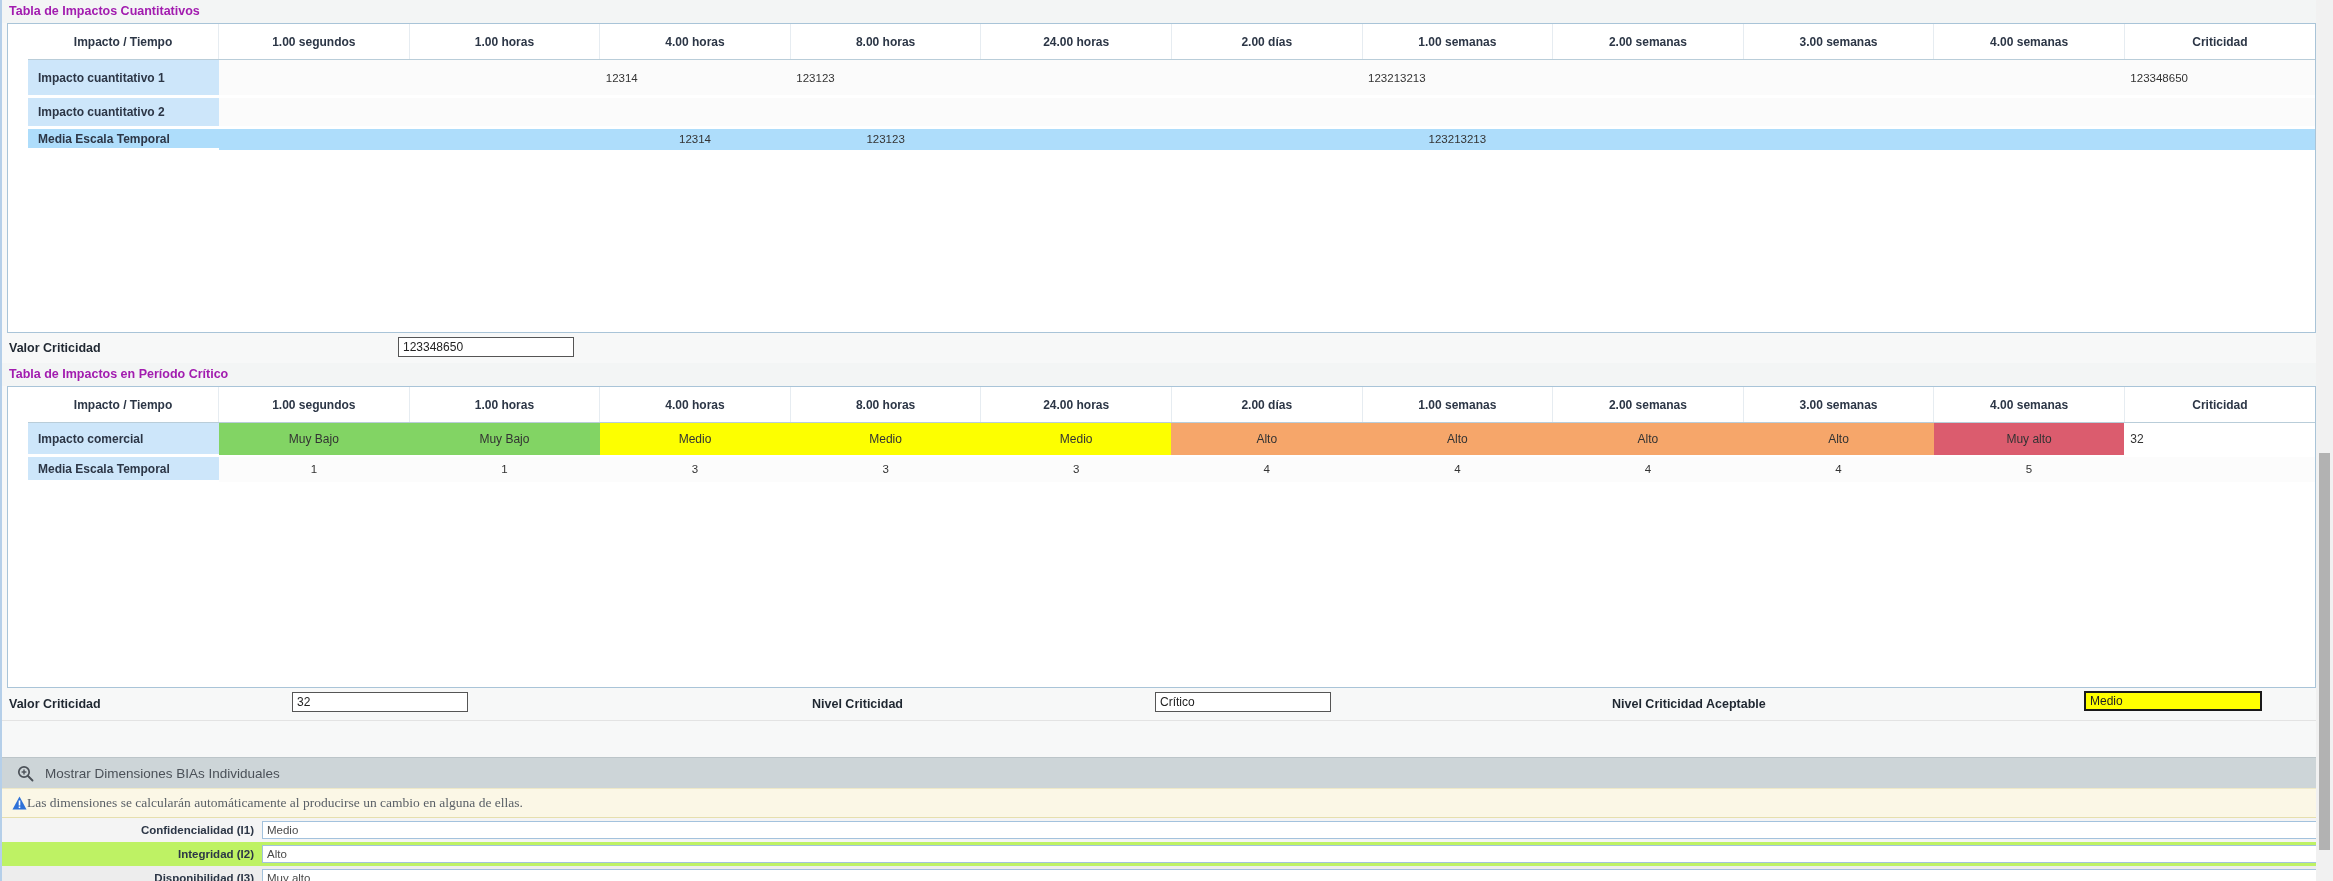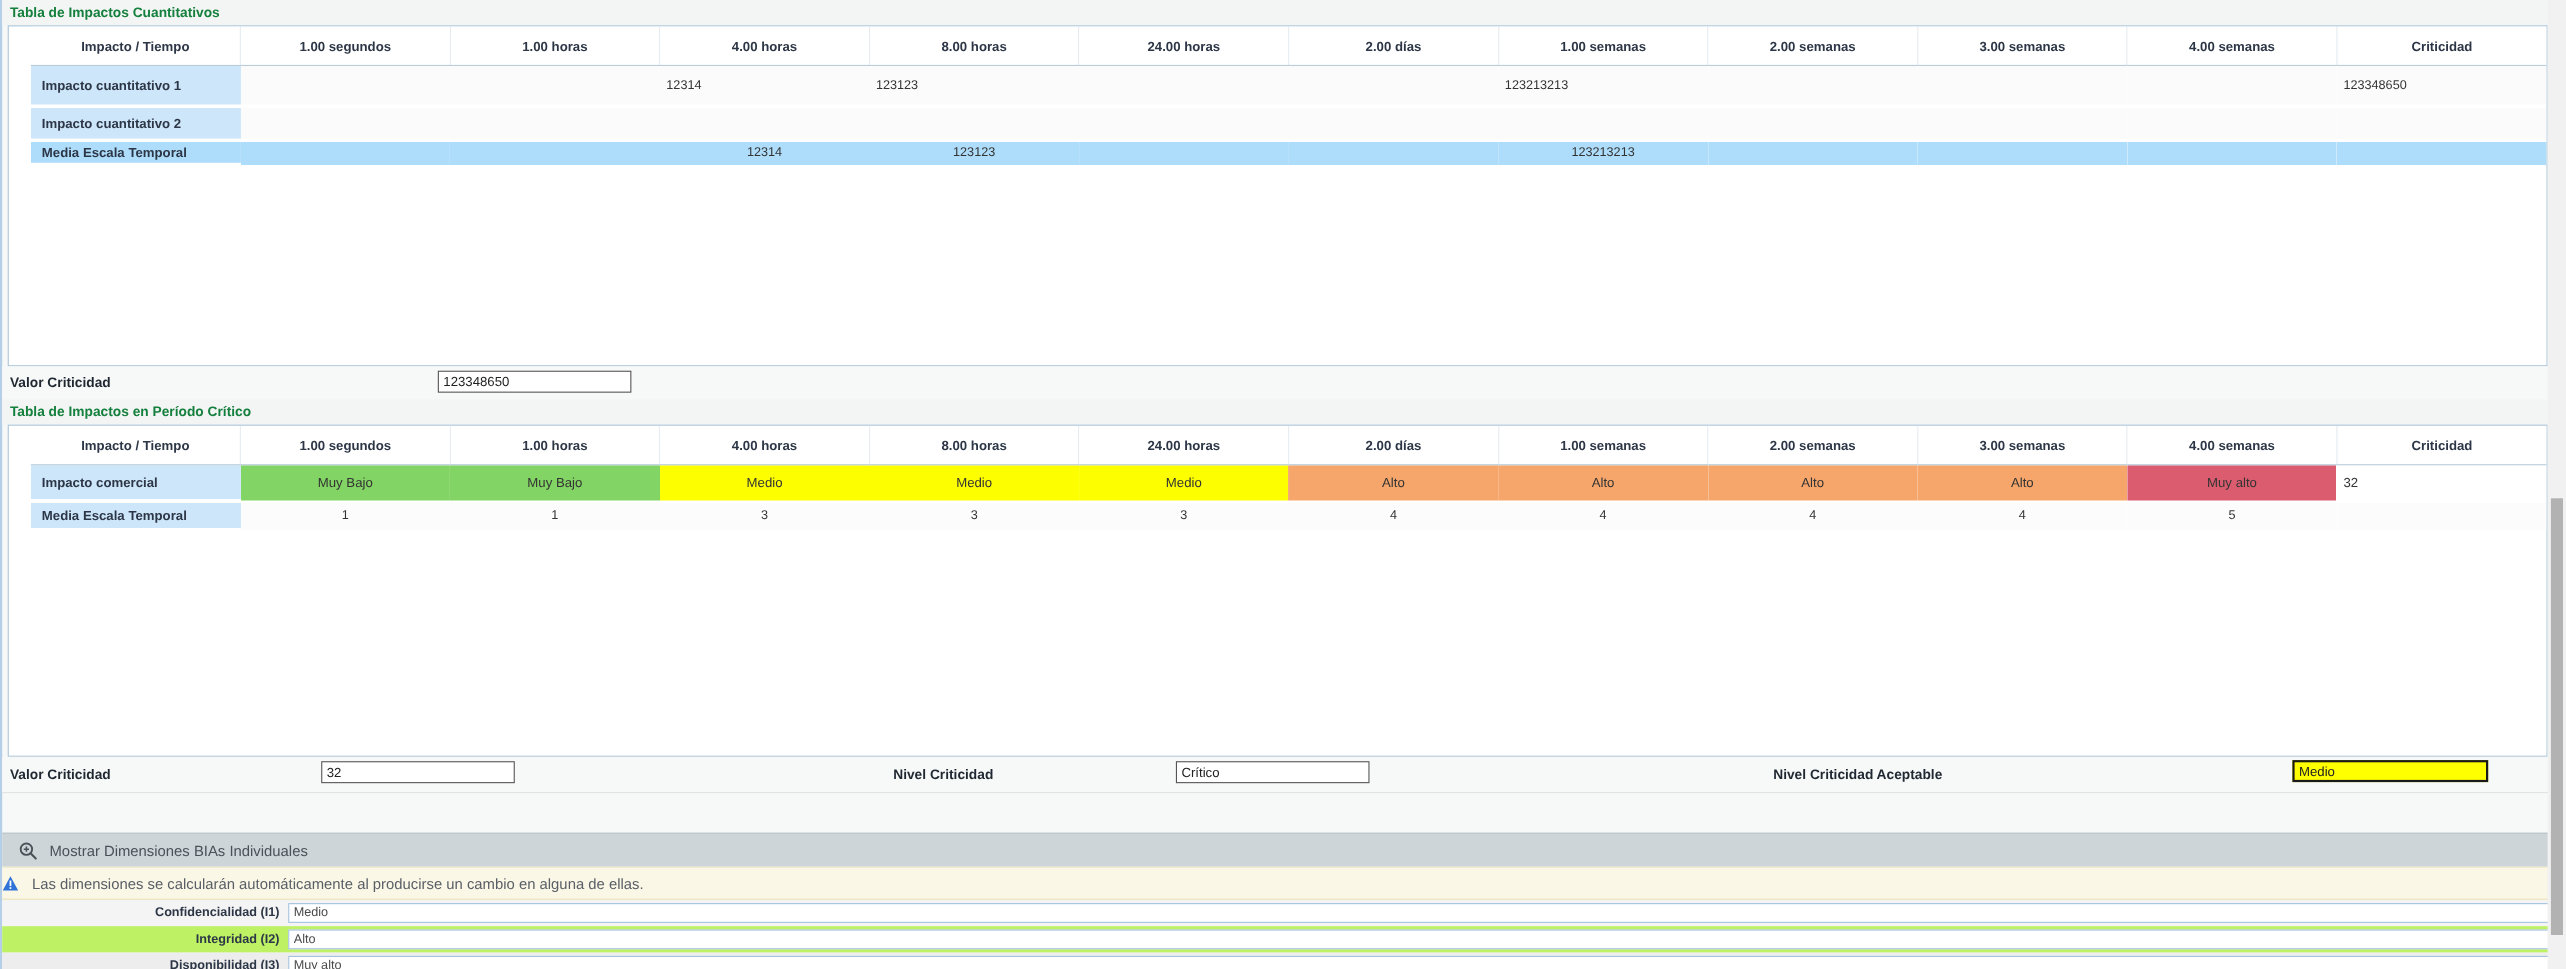--- a/index.html
+++ b/index.html
@@ -6,21 +6,21 @@
   body{
     width:2333px;height:881px;overflow:hidden;
     background:#f1f1f1;
     font-family:"Liberation Sans",sans-serif;
     color:#333;
   }
   .page{position:relative;width:2333px;height:881px;border-left:2px solid #b5cfe9;box-sizing:border-box;background:#f7f8f8;}
 
   .section-title{
     height:23px;line-height:23px;padding-left:7px;
-    font-size:12.5px;font-weight:bold;color:#15803d;
+    font-size:12.5px;font-weight:bold;color:#a21caf;
     background:#f3f5f5;
   }
 
   .tbl-wrap{margin-left:5px;margin-right:17px;background:#fff;border:1px solid #a9c4d8;box-sizing:border-box;overflow:hidden;padding-left:20px;}
   #wrap1{height:310px;}
   #wrap2{height:302px;}
 
   table{width:100%;border-collapse:collapse;table-layout:fixed;font-size:11.5px;color:#333;}
   th{
     height:33px;font-size:12px;font-weight:bold;color:#2c3646;text-align:center;
@@ -52,22 +52,22 @@
   }
   .ctrl-bar input.hl{background:#ffff00;border:2px solid #1a1a1a;}
 
   .dim-bar{
     height:31px;background:#cdd5d8;border-top:1px solid #bcc5c9;box-sizing:border-box;
     display:flex;align-items:center;gap:11px;padding-left:15px;
     color:#4b5158;font-size:13.5px;cursor:pointer;margin-top:36px;
   }
   .info-bar{
     height:30px;background:#fbf7e6;border-top:1px solid #efe9c8;border-bottom:1px solid #e6dfae;box-sizing:border-box;
-    display:flex;align-items:center;gap:12px;
-    color:#595f66;font-size:13.5px;
+    display:flex;align-items:center;gap:0;padding-left:10px;
+    color:#595f66;font-size:13.5px;font-family:Liberation Serif, serif;
   }
 
   .frow{height:24px;display:flex;align-items:center;box-sizing:border-box;}
   .frow:nth-child(1){background:#f4f4f4;}
   .frow:nth-child(2){background:#bef264;}
   .frow:nth-child(3){background:#ededed;}
   .frow:nth-child(4){background:#f6f6f6;}
   .flabel{width:252px;text-align:right;font-weight:bold;font-size:11.5px;color:#2c3646;padding-right:8px;flex:none;white-space:nowrap;}
   .frow input{
     flex:1;margin-right:12px;height:18px;border:1px solid #a3c2dd;background:#fff;
@@ -205,21 +205,21 @@
             <td class="val"></td>
           </tr>
         </tbody>
       </table>
   </div>
 
   <div class="ctrl-bar two">
     <span class="lbl" style="left:7px">Valor Criticidad</span>
     <input type="text" style="left: 290px; width: 176px;" value="32">
     <span class="lbl" style="left:810px">Nivel Criticidad</span>
-    <input type="text" style="left: 1067px; width: 176px;" value="Crítico">
+    <input type="text" style="left: 1153px; width: 176px;" value="Crítico">
     <span class="lbl" style="left:1610px">Nivel Criticidad Aceptable</span>
     <input type="text" class="hl" style="left: 2082px; width: 178px; top: 3px;" value="Medio">
   </div>
 
   <div class="dim-bar">
     <svg width="17" height="17" viewBox="0 0 17 17">
       <circle cx="7" cy="7" r="5.2" fill="none" stroke="#4b5158" stroke-width="1.7"></circle>
       <line x1="11" y1="11" x2="15.5" y2="15.5" stroke="#4b5158" stroke-width="1.9" stroke-linecap="round"></line>
       <line x1="4.6" y1="7" x2="9.4" y2="7" stroke="#4b5158" stroke-width="1.4"></line>
       <line x1="7" y1="4.6" x2="7" y2="9.4" stroke="#4b5158" stroke-width="1.4"></line>

